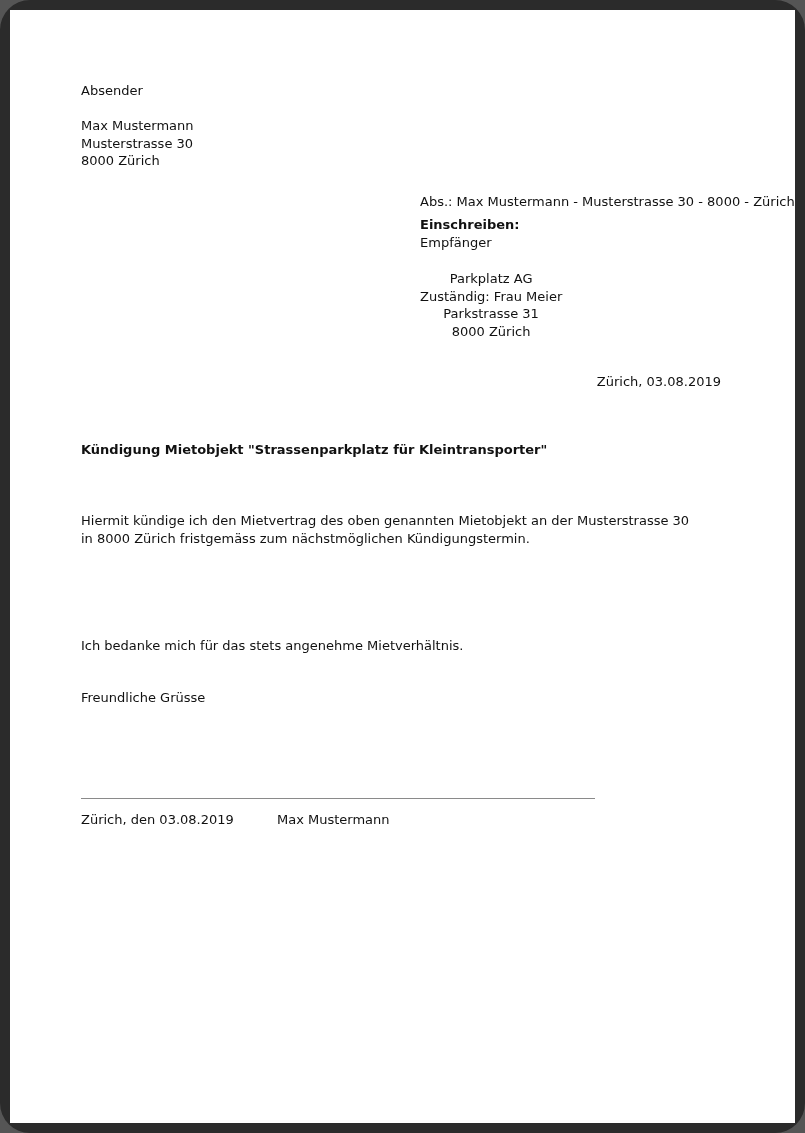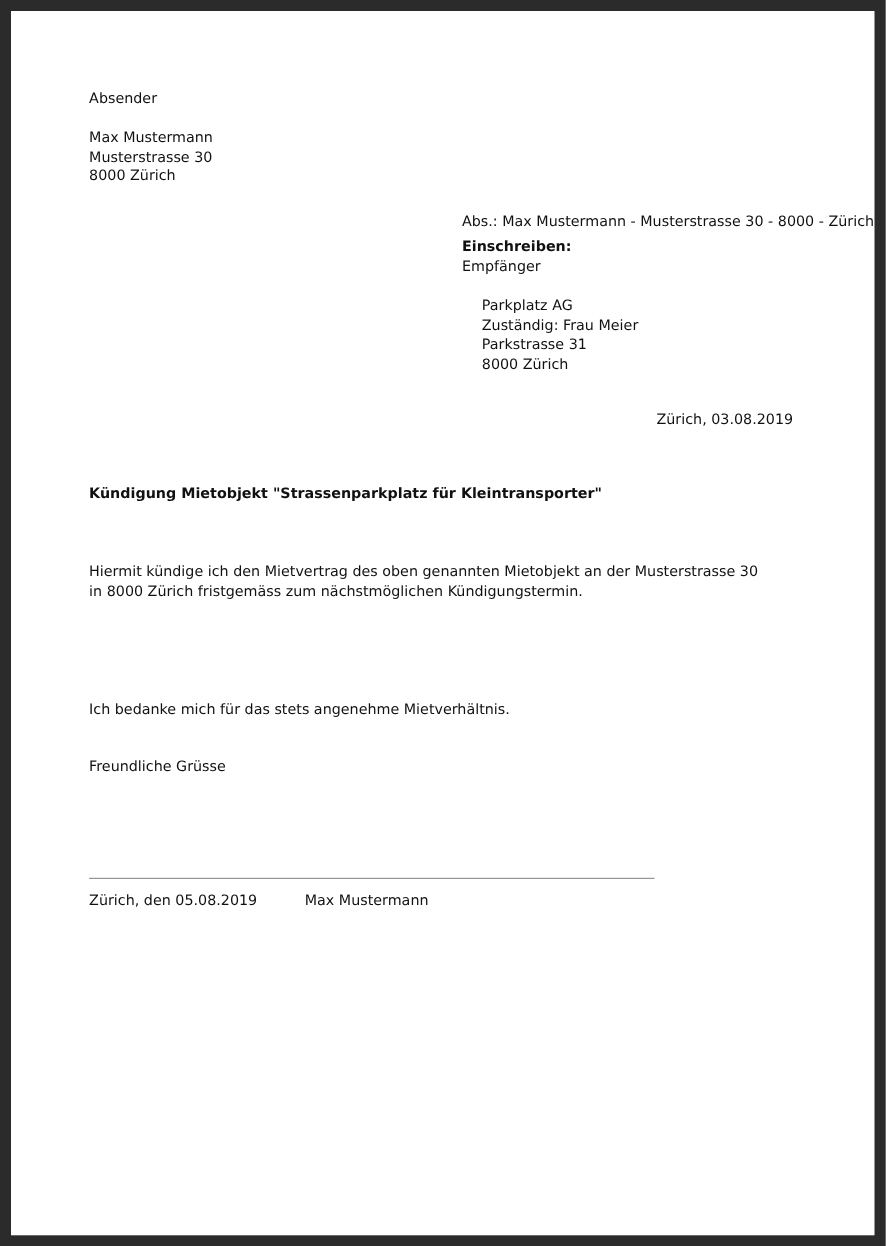--- a/index.html
+++ b/index.html
@@ -7,37 +7,38 @@
     background: #555;
     font-family: "DejaVu Sans", "Liberation Sans", sans-serif;
     -webkit-font-smoothing: antialiased;
   }
   .page-frame {
     position: relative;
     width: 805px;
     height: 1133px;
     background: #2b2b2b;
     overflow: hidden;
+    border-radius: 30px;
   }
   .sheet {
     position: absolute;
     inset: 10px;
     background: #ffffff;
     color: #111111;
     font-size: 13px;
     line-height: 17.5px;
   }
   .abs { position: absolute; }
   .bold { font-weight: bold; }
   .sender-label        { left: 71px;  top: 72px;  }
   .sender-block        { left: 71px;  top: 107px; }
   .return-address-line { left: 410px; top: 186px; font-size: 13px; line-height: 12px; white-space: nowrap; }
   .delivery-type       { left: 410px; top: 206px; }
   .recipient-label     { left: 410px; top: 224px; }
-  .recipient-block     { left: 428px; top: 260px; }
+  .recipient-block     { left: 410px; top: 260px; text-align: center; }
   .date-line           { right: 74px; top: 363px; white-space: nowrap; }
   .subject-line        { left: 71px;  top: 431px; width: 640px; }
   .salutation          { left: 71px;  top: 466px; }
   .para-1              { left: 71px;  top: 502px; width: 622px; }
   .para-2              { left: 71px;  top: 573px; width: 600px; }
   .para-3              { left: 71px;  top: 627px; width: 622px; }
   .closing             { left: 71px;  top: 679px; }
   .signature-rule      { left: 71px;  top: 788px; width: 514px; border-top: 1px solid #8a8a8a; height: 0; }
   .sig-place-date      { left: 71px;  top: 801px; }
   .sig-name            { left: 267px; top: 801px; }
@@ -76,18 +77,18 @@
 
     <div class="abs para-1">Hiermit kündige ich den Mietvertrag des oben genannten Mietobjekt an der Musterstrasse 30 in 8000 Zürich fristgemäss zum nächstmöglichen Kündigungstermin.</div>
 
 
     <div class="abs para-3">Ich bedanke mich für das stets angenehme Mietverhältnis.</div>
 
     <div class="abs closing">Freundliche Grüsse</div>
 
     <div class="abs signature-rule"></div>
 
-    <div class="abs sig-place-date">Zürich, den 05.08.2019</div>
+    <div class="abs sig-place-date">Zürich, den 03.08.2019</div>
 
     <div class="abs sig-name">Max Mustermann</div>
 
   </div>
 </div>
 
 </body></html>

